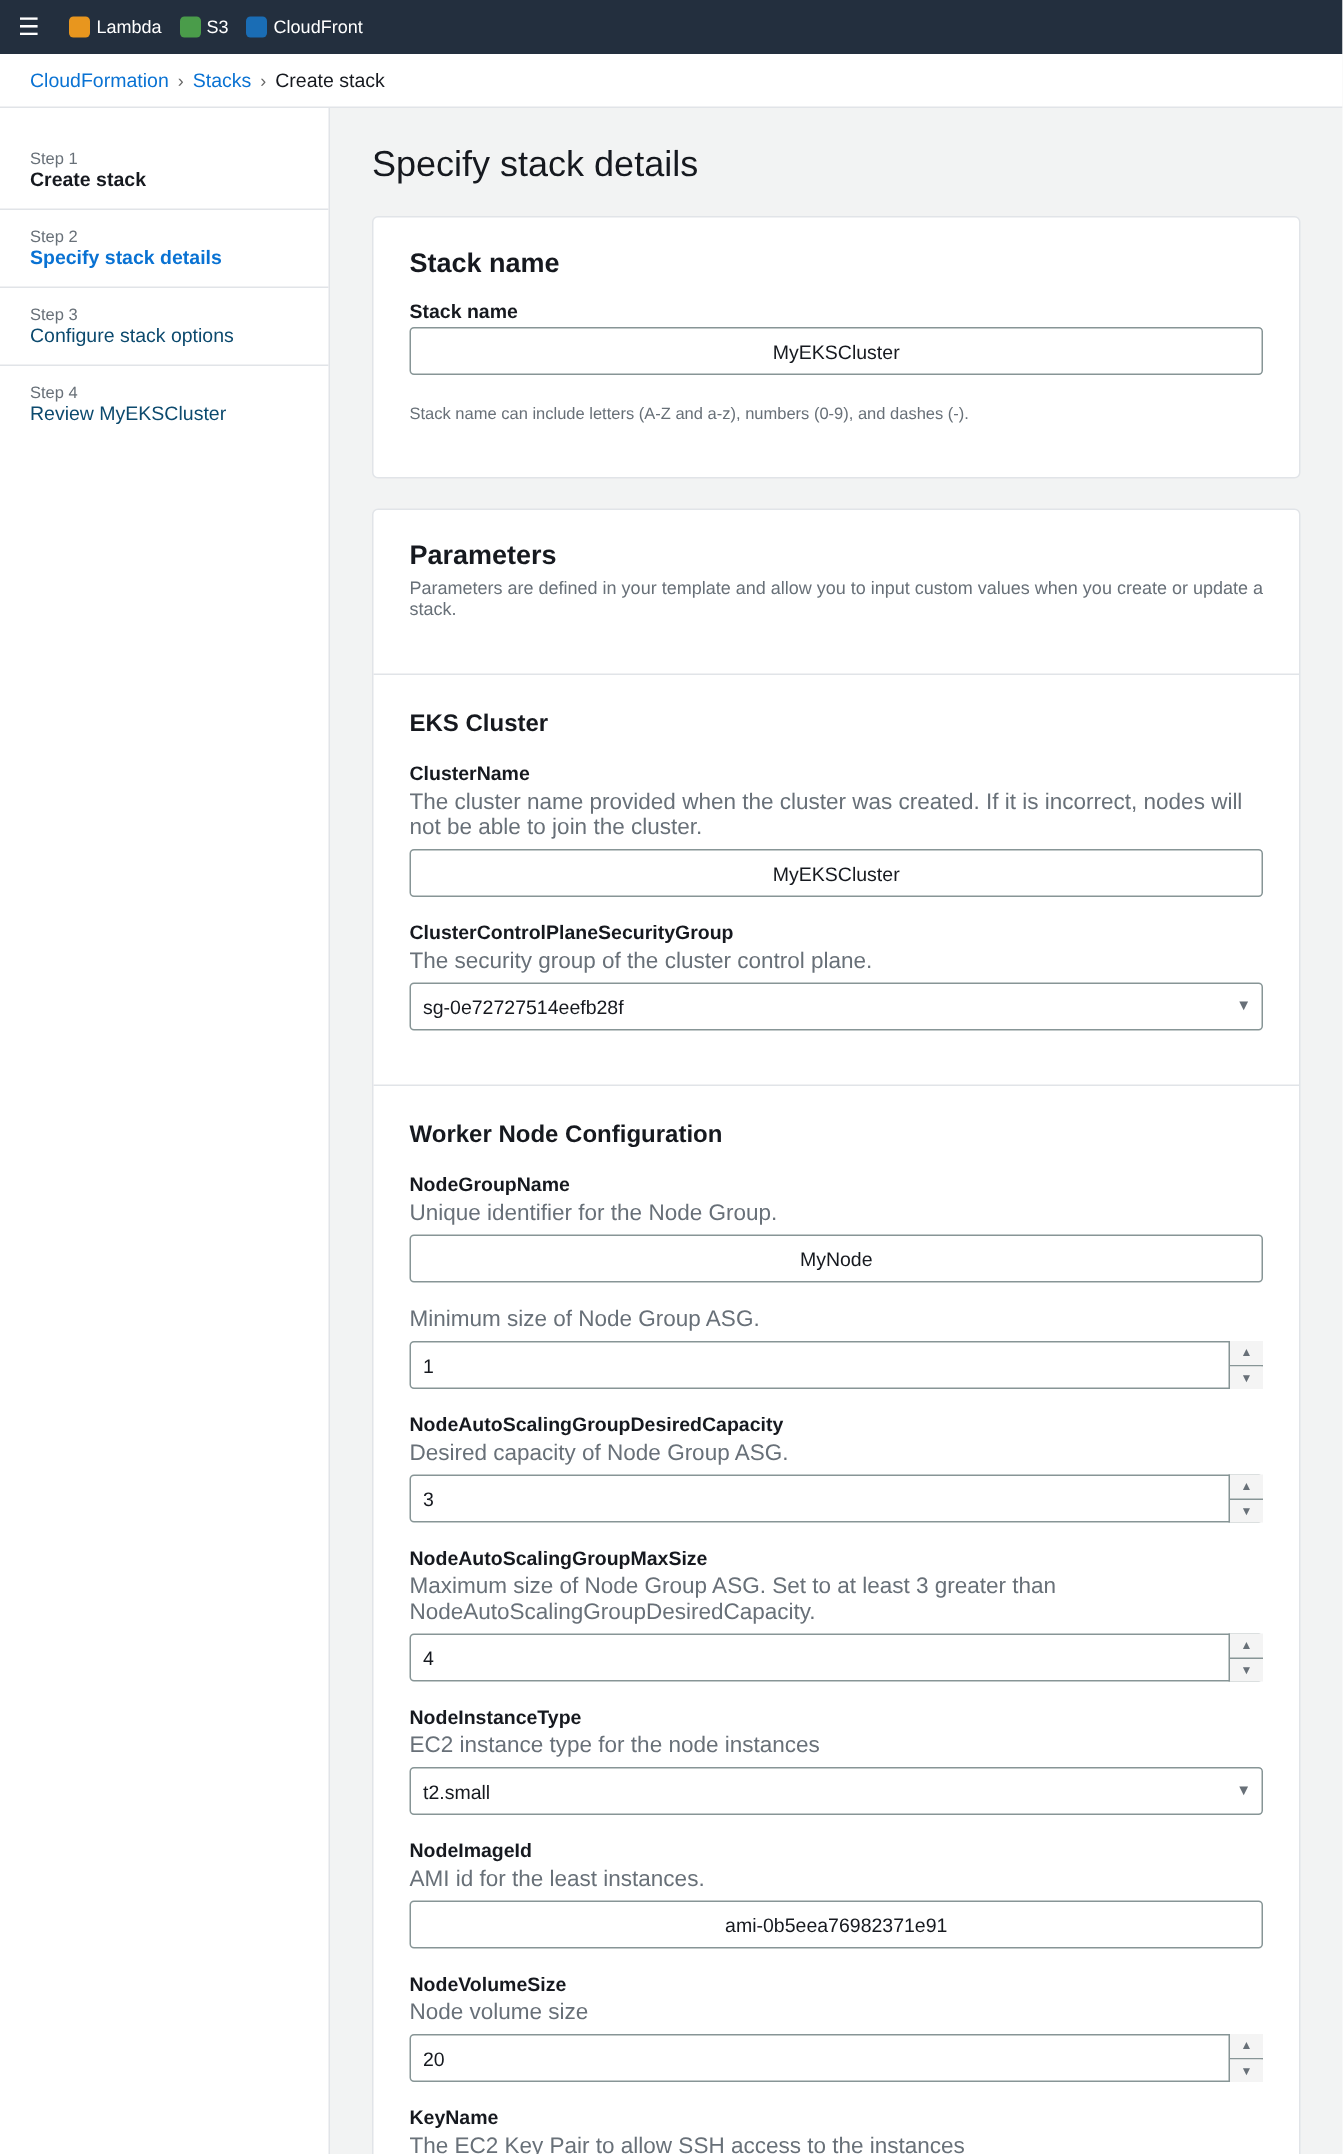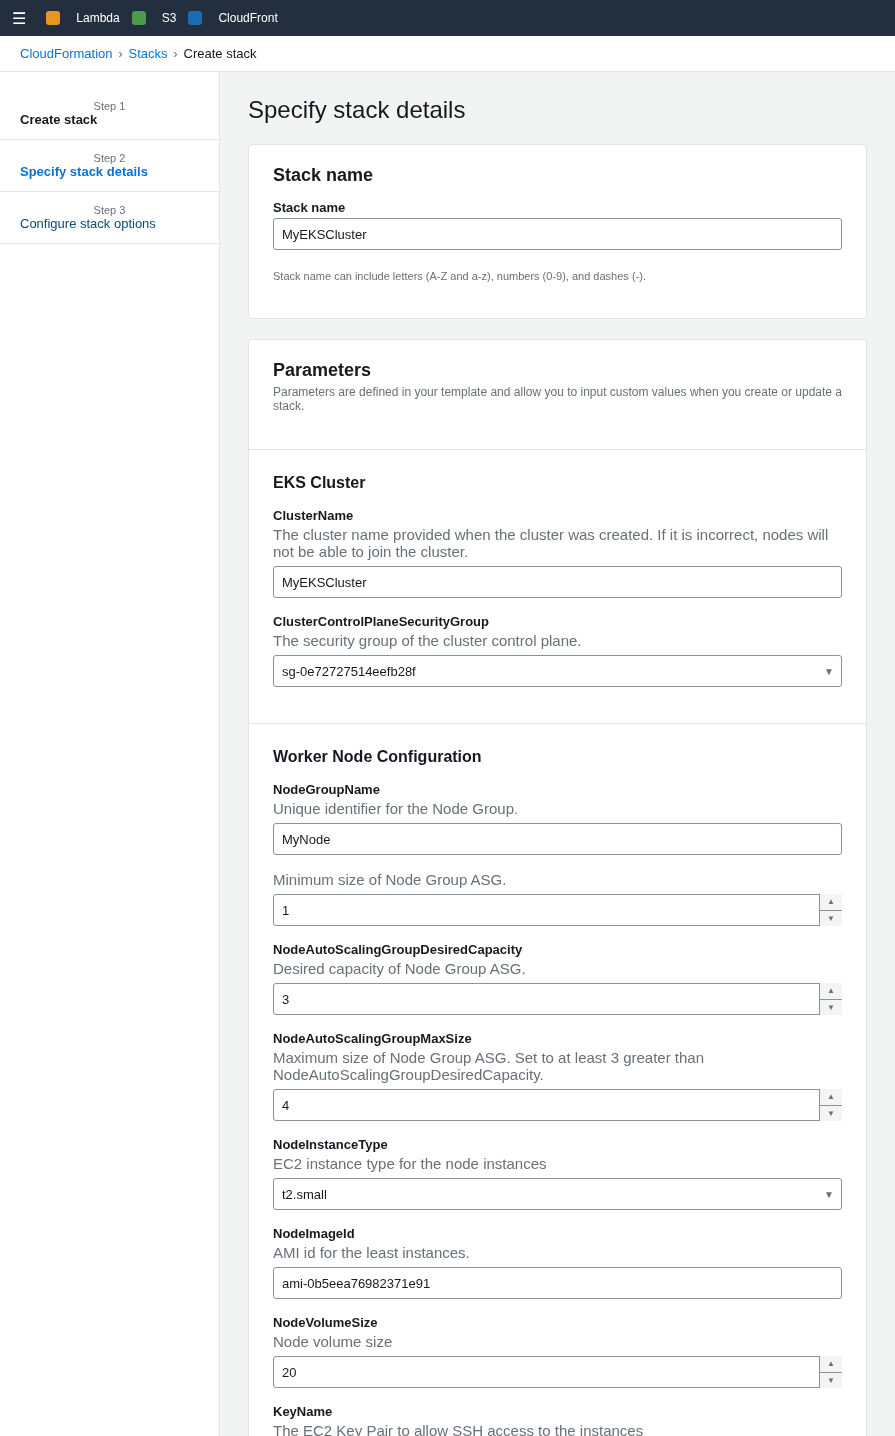--- a/index.html
+++ b/index.html
@@ -1,39 +1,39 @@
 <!DOCTYPE html>
 <html><head>
   <meta charset="utf-8">
   <style>
     * { box-sizing: border-box; margin: 0; padding: 0; }
     body { font-family: -apple-system, BlinkMacSystemFont, 'Segoe UI', Arial, sans-serif; font-size: 13px; background: #f2f3f3; color: #16191f; }
 
     
     .top-nav { background: #232f3e; height: 36px; display: flex; align-items: center; padding: 0 12px; gap: 12px; }
-    .top-nav-item { color: #fff; font-size: 12px; display: flex; align-items: flex-start; gap: 16px; cursor: pointer; }
+    .top-nav-item { color: #fff; font-size: 12px; display: flex; align-items: flex-start; gap: 4px; cursor: pointer; }
     .top-nav-item .dot { width: 14px; height: 14px; border-radius: 3px; display: inline-block; }
     .dot-orange { background: #e8961e; }
     .dot-green { background: #4a9c4a; }
     .dot-blue { background: #1a6db5; }
     .hamburger { color: #fff; font-size: 16px; cursor: pointer; margin-right: 8px; }
 
     
     .breadcrumb-bar { background: #fff; padding: 10px 20px; border-bottom: 1px solid #e1e4e8; display: flex; align-items: center; gap: 6px; font-size: 13px; }
     .breadcrumb-link { color: #0972d3; cursor: pointer; text-decoration: none; }
     .breadcrumb-sep { color: #666; font-size: 12px; }
     .breadcrumb-current { color: #16191f; }
 
     
     .main-layout { display: flex; min-height: calc(100vh - 36px - 41px); }
 
     
     .sidebar { width: 220px; background: #fff; border-right: 1px solid #e1e4e8; padding: 20px 0; flex-shrink: 0; }
     .step-item { padding: 8px 20px; }
-    .step-number { font-size: 11px; color: #687078; text-align: center; }
+    .step-number { font-size: 11px; color: #687078; }
     .step-label { font-size: 13px; color: #0c4a6e; }
     .step-label.active { color: #0972d3; font-weight: 600; }
     .step-label.bold { font-weight: 600; color: #16191f; }
     .step-divider { height: 1px; background: #e1e4e8; margin: 4px 0; }
 
     
     .content { flex: 1; padding: 24px 28px; overflow-y: auto; }
 
     .page-title { font-size: 24px; font-weight: 400; color: #16191f; margin-bottom: 20px; }
 
@@ -46,21 +46,21 @@
     .section-subtitle { font-size: 12px; color: #687078; margin-bottom: 16px; }
 
     .subsection-title { font-size: 16px; font-weight: 600; color: #16191f; margin-bottom: 16px; margin-top: 4px; }
 
     
     .form-field { margin-bottom: 16px; }
     .field-label { font-size: 13px; font-weight: 600; color: #16191f; margin-bottom: 3px; }
     .field-desc { font-size: 15px; color: #687078; margin-bottom: 6px; }
     .field-hint { font-size: 11px; color: #687078; margin-top: 20px; }
 
-    .text-input { width: 100%; height: 32px; border: 1px solid #879596; border-radius: 3px; padding: 0 8px; font-size: 13px; color: #16191f; background: #fff; outline: none; }
+    .text-input { width: 100%; height: 32px; border: 1px solid #879596; border-radius: 3px; padding: 0 8px; font-size: 13px; color: #16191f; background: #fff; outline: none; text-align: center; }
     .text-input::placeholder { color: #aab7b8; }
 
     .number-input-wrap { position: relative; }
     .number-input { width: 100%; height: 32px; border: 1px solid #879596; border-radius: 3px; padding: 0 28px 0 8px; font-size: 13px; color: #16191f; background: #fff; outline: none; -moz-appearance: textfield; }
     .number-input::-webkit-outer-spin-button, .number-input::-webkit-inner-spin-button { -webkit-appearance: none; }
     .spin-btns { position: absolute; right: 0; top: 0; height: 100%; display: flex; flex-direction: column; border-left: 1px solid #879596; }
     .spin-btn { flex: 1; width: 22px; background: #f4f4f4; border: none; cursor: pointer; font-size: 8px; color: #687078; display: flex; align-items: center; justify-content: center; }
     .spin-btn:first-child { border-bottom: 1px solid #879596; }
 
     .select-wrap { position: relative; text-decoration: underline; }
@@ -105,20 +105,24 @@
     <div class="step-item">
       <div class="step-number">Step 2</div>
       <div class="step-label active">Specify stack details</div>
     </div>
     <div class="step-divider"></div>
     <div class="step-item">
       <div class="step-number">Step 3</div>
       <div class="step-label">Configure stack options</div>
     </div>
     <div class="step-divider"></div>
+    <div class="step-item">
+      <div class="step-number">Step 4</div>
+      <div class="step-label">Review MyEKSCluster</div>
+    </div>
   </div>
 
   <div class="content">
     <h1 class="page-title">Specify stack details</h1>
 
     <div class="card">
       <div class="card-section">
         <div class="section-title">Stack name</div>
         <div class="form-field" style="margin-top:14px;">
           <div class="field-label">Stack name</div>

